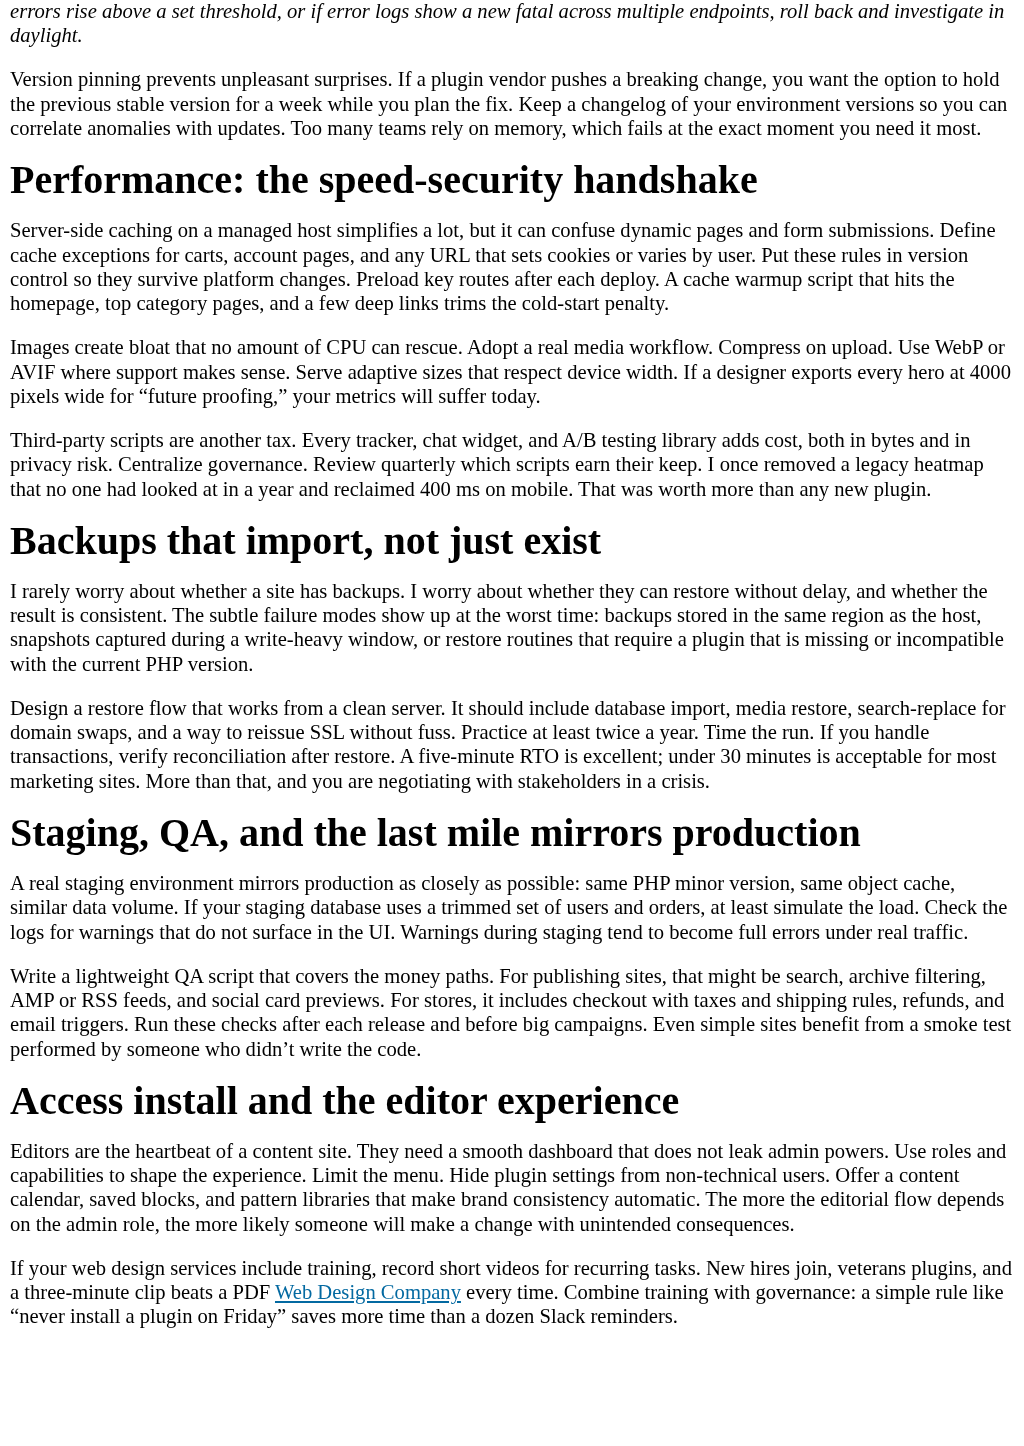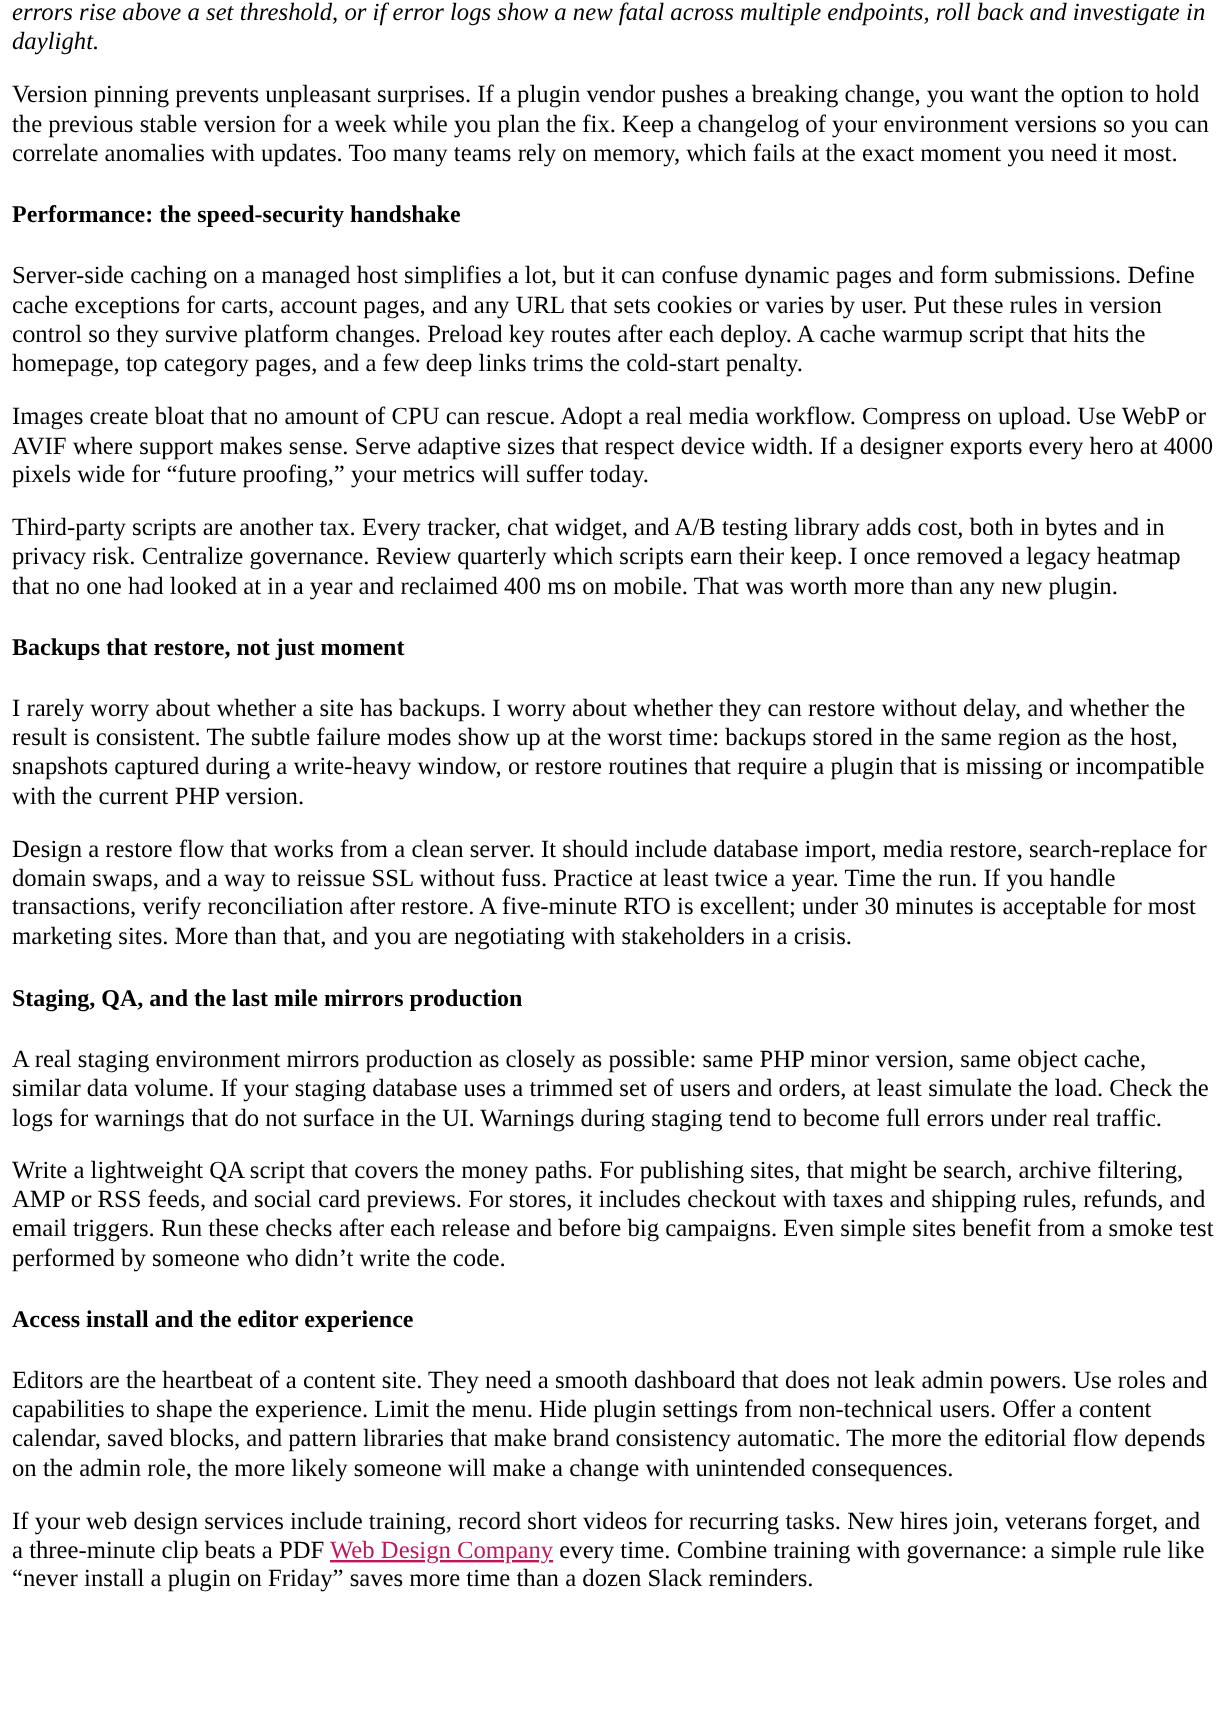--- a/index.html
+++ b/index.html
@@ -22,43 +22,43 @@
     font-size: 20.6px;
     line-height: 24.3px;
     margin: 19.8px 0;
     text-align: left;
   }
   .article p.first {
     margin-top: -1px;
     font-style: italic;
   }
   .article h2 {
-    font-size: 20px;
+    font-size: 40px;
     line-height: 37px;
     font-weight: 700;
     margin: 21px 0 20px 0;
   }
   a.inline-link {
-    color: #be185d;
+    color: #0369a1;
     text-decoration: underline;
     cursor: pointer;
   }
 </style>
 </head>
 <body>
 
 <div class="article">
   <p class="first">errors rise above a set threshold, or if error logs show a new fatal across multiple endpoints, roll back and investigate in daylight.</p>
   <p>Version pinning prevents unpleasant surprises. If a plugin vendor pushes a breaking change, you want the option to hold the previous stable version for a week while you plan the fix. Keep a changelog of your environment versions so you can correlate anomalies with updates. Too many teams rely on memory, which fails at the exact moment you need it most.</p>
   <h2>Performance: the speed-security handshake</h2>
   <p>Server-side caching on a managed host simplifies a lot, but it can confuse dynamic pages and form submissions. Define cache exceptions for carts, account pages, and any URL that sets cookies or varies by user. Put these rules in version control so they survive platform changes. Preload key routes after each deploy. A cache warmup script that hits the homepage, top category pages, and a few deep links trims the cold-start penalty.</p>
   <p>Images create bloat that no amount of CPU can rescue. Adopt a real media workflow. Compress on upload. Use WebP or AVIF where support makes sense. Serve adaptive sizes that respect device width. If a designer exports every hero at 4000 pixels wide for “future proofing,” your metrics will suffer today.</p>
   <p>Third-party scripts are another tax. Every tracker, chat widget, and A/B testing library adds cost, both in bytes and in privacy risk. Centralize governance. Review quarterly which scripts earn their keep. I once removed a legacy heatmap that no one had looked at in a year and reclaimed 400 ms on mobile. That was worth more than any new plugin.</p>
-  <h2>Backups that restore, not just moment</h2>
+  <h2>Backups that import, not just exist</h2>
   <p>I rarely worry about whether a site has backups. I worry about whether they can restore without delay, and whether the result is consistent. The subtle failure modes show up at the worst time: backups stored in the same region as the host, snapshots captured during a write-heavy window, or restore routines that require a plugin that is missing or incompatible with the current PHP version.</p>
   <p>Design a restore flow that works from a clean server. It should include database import, media restore, search-replace for domain swaps, and a way to reissue SSL without fuss. Practice at least twice a year. Time the run. If you handle transactions, verify reconciliation after restore. A five-minute RTO is excellent; under 30 minutes is acceptable for most marketing sites. More than that, and you are negotiating with stakeholders in a crisis.</p>
   <h2>Staging, QA, and the last mile mirrors production</h2>
   <p>A real staging environment mirrors production as closely as possible: same PHP minor version, same object cache, similar data volume. If your staging database uses a trimmed set of users and orders, at least simulate the load. Check the logs for warnings that do not surface in the UI. Warnings during staging tend to become full errors under real traffic.</p>
   <p>Write a lightweight QA script that covers the money paths. For publishing sites, that might be search, archive filtering, AMP or RSS feeds, and social card previews. For stores, it includes checkout with taxes and shipping rules, refunds, and email triggers. Run these checks after each release and before big campaigns. Even simple sites benefit from a smoke test performed by someone who didn’t write the code.</p>
   <h2>Access install and the editor experience</h2>
   <p>Editors are the heartbeat of a content site. They need a smooth dashboard that does not leak admin powers. Use roles and capabilities to shape the experience. Limit the menu. Hide plugin settings from non-technical users. Offer a content calendar, saved blocks, and pattern libraries that make brand consistency automatic. The more the editorial flow depends on the admin role, the more likely someone will make a change with unintended consequences.</p>
-  <p><span>If your web design services include training, record short videos for recurring tasks. New hires join, veterans forget, and a three-minute clip beats a PDF </span><a href="#" class="inline-link">Web Design Company</a><span> every time. Combine training with governance: a simple rule like “never install a plugin on Friday” saves more time than a dozen Slack reminders.</span></p>
+  <p><span>If your web design services include training, record short videos for recurring tasks. New hires join, veterans plugins, and a three-minute clip beats a PDF </span><a href="#" class="inline-link">Web Design Company</a><span> every time. Combine training with governance: a simple rule like “never install a plugin on Friday” saves more time than a dozen Slack reminders.</span></p>
 </div>
 
 </body></html>

